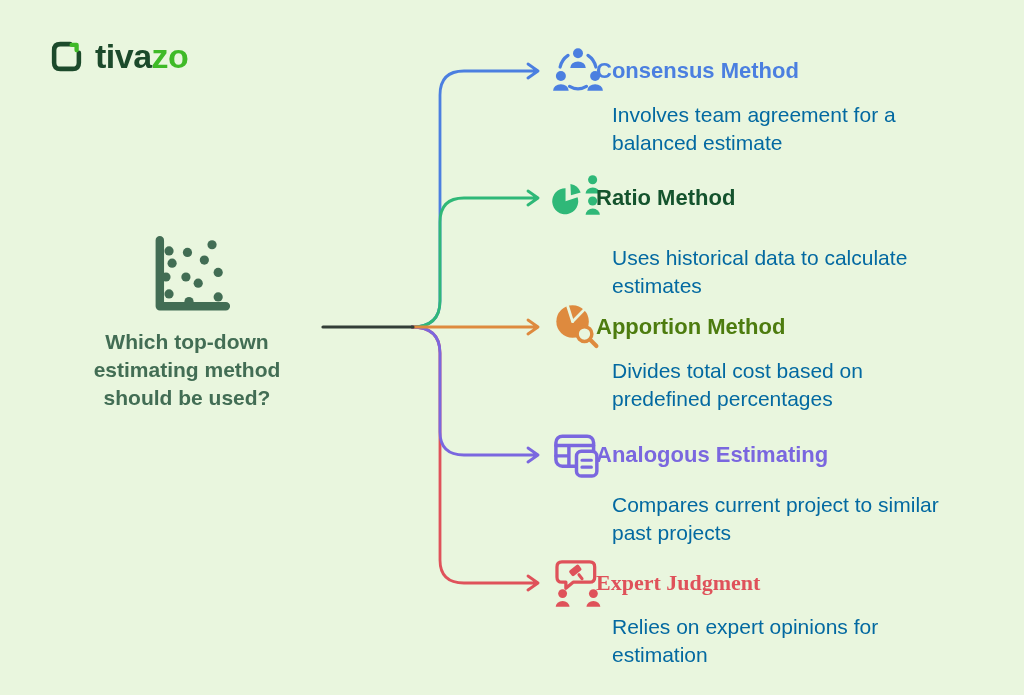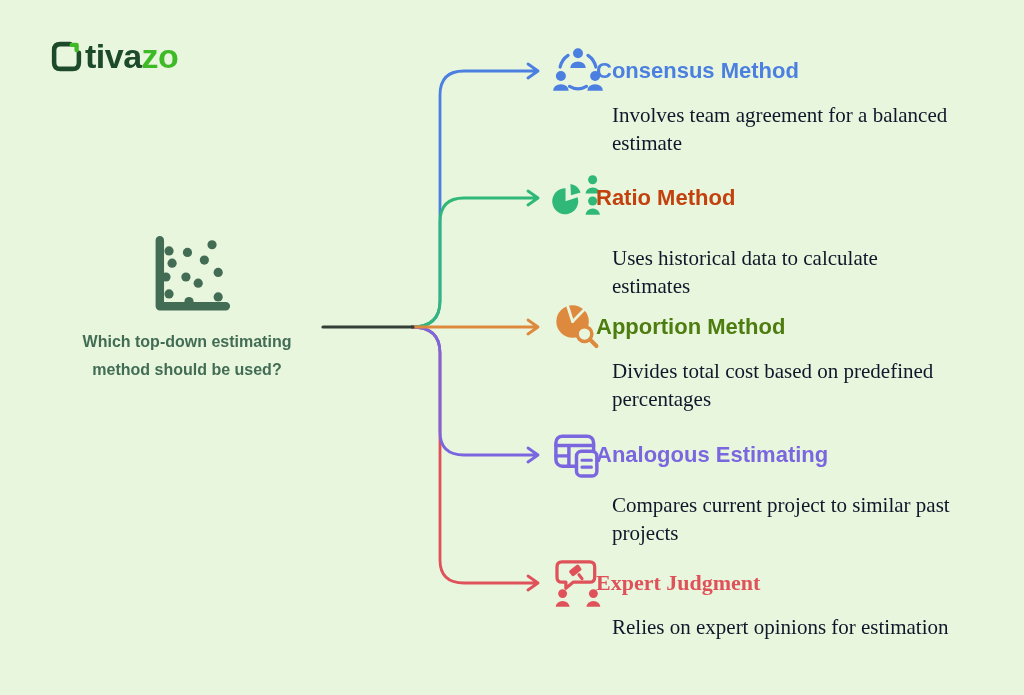--- a/index.html
+++ b/index.html
@@ -4,36 +4,36 @@
 <style>
   html,body{margin:0;padding:0;}
   .canvas{
     position:relative;
     width:1024px;height:695px;
     background:#E9F6DE;
     overflow:hidden;
     font-family:"Liberation Sans", sans-serif;
   }
   
-  .brand{position:absolute;left:50px;top:38px;display:flex;align-items:center;gap:2px;}
+  .brand{position:absolute;left:50px;top:38px;display:flex;align-items:center;gap:12px;}
   .brand-text{font-size:34px;font-weight:800;letter-spacing:-0.5px;line-height:36px;}
   
   .scatter-wrap{position:absolute;left:146px;top:234px;width:86px;height:86px;}
   .question{
     position:absolute;left:62px;top:328px;width:250px;
-    text-align:center;font-size:16px;font-weight:700;line-height:28px;
+    text-align:center;font-size:21px;font-weight:700;line-height:28px;
   }
   
   .connectors{position:absolute;left:0;top:0;width:1024px;height:695px;}
   .connectors path{fill:none;stroke-width:2.8;stroke-linecap:round;stroke-linejoin:round;}
   .connectors path.trunk{stroke-width:3.2;}
   
   .method-icon{position:absolute;left:552px;width:52px;height:52px;}
   .method-title{position:absolute;left:596px;font-size:22px;font-weight:700;line-height:26px;white-space:nowrap;}
-  .method-desc{position:absolute;left:612px;width:338px;font-size:21px;line-height:28px;color:#0f172a;font-family:Liberation Serif, serif;}
+  .method-desc{position:absolute;left:612px;width:338px;font-size:21px;line-height:28px;color:#0369a1;}
   .r1 .method-icon{top:45px;}  .r1 .method-title{top:58px;}  .r1 .method-desc{top:101px;}
   .r2 .method-icon{top:172px;} .r2 .method-title{top:185px;} .r2 .method-desc{top:244px;}
   .r3 .method-icon{top:301px;} .r3 .method-title{top:314px;} .r3 .method-desc{top:357px;}
   .r4 .method-icon{top:429px;} .r4 .method-title{top:442px;} .r4 .method-desc{top:491px;}
   .r5 .method-icon{top:557px;} .r5 .method-title{top:570px;font-family:Liberation Serif, serif;} .r5 .method-desc{top:613px;}
   svg{display:block;}
 </style>
 </head>
 <body>
 
@@ -103,21 +103,21 @@
         <g fill="currentColor">
           <path d="M12.5 27 V15 A12 12 0 1 0 23.6 23.2 Z"></path>
           <path d="M17.5 21.5 L17 11 A12 12 0 0 1 26.5 19 Z"></path>
           <circle cx="37.5" cy="7.2" r="4.2"></circle>
             <path d="M31 19.8 a6.6 5.6 0 0 1 13.2 0 z"></path>
           <circle cx="37.5" cy="26.8" r="4.2"></circle>
             <path d="M31 39.4 a6.6 5.6 0 0 1 13.2 0 z"></path>
         </g>
       </svg>
     </div>
-    <div class="method-title" style="color: #c2410c;">Ratio Method</div>
+    <div class="method-title" style="color: #14532d;">Ratio Method</div>
     <div class="method-desc">Uses historical data to calculate estimates</div>
   </div>
 
   <div class="r3">
     <div class="method-icon" style="color: rgb(222, 138, 62);">
       <svg width="52" height="52" viewBox="0 0 48 48">
         <circle cx="19" cy="19" r="15" fill="currentColor"></circle>
         <g stroke="#E9F6DE" stroke-width="2.6" stroke-linecap="round">
           <path d="M19 19 L14.5 4.8"></path>
           <path d="M19 19 L29.5 8.2"></path>

